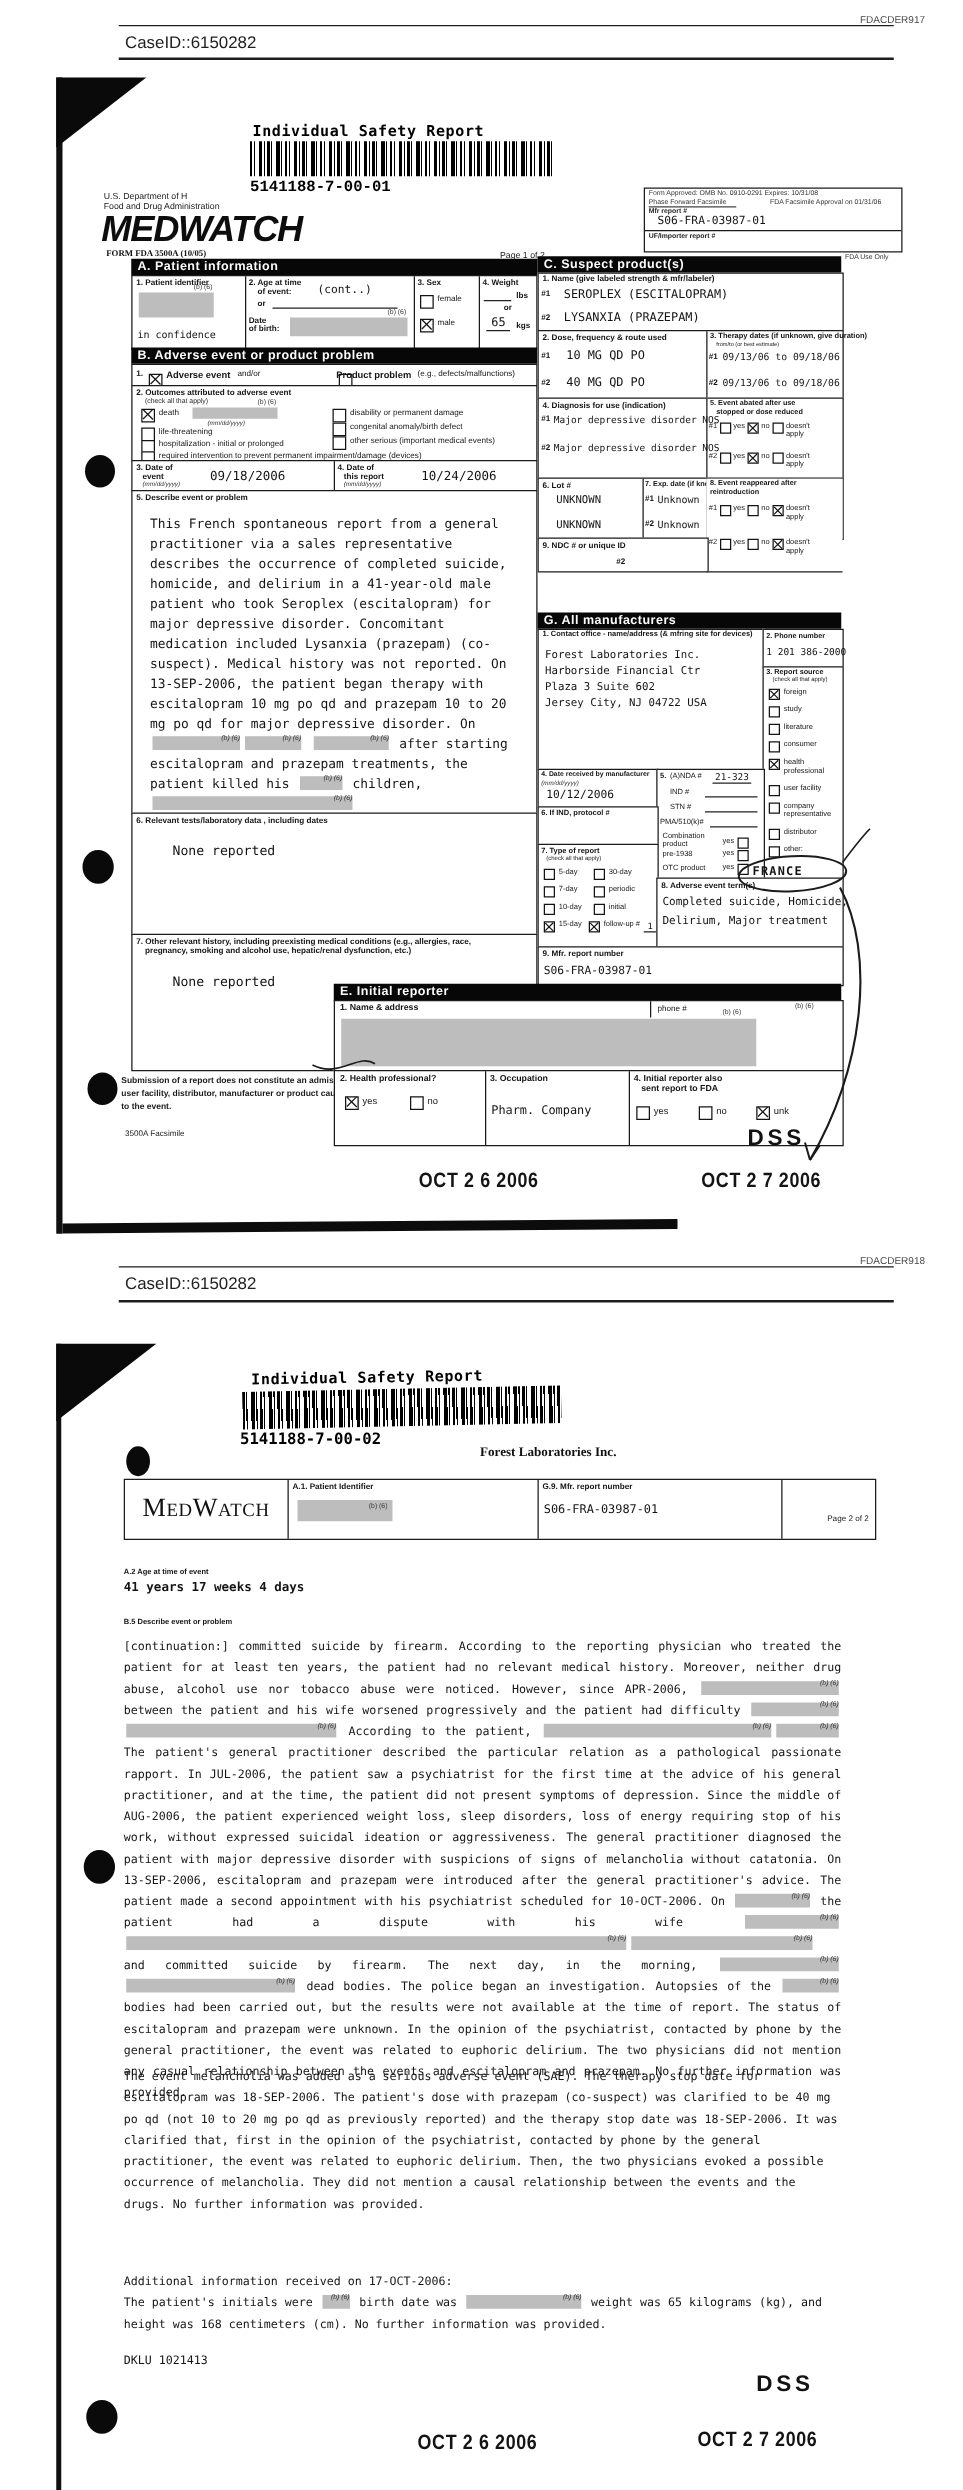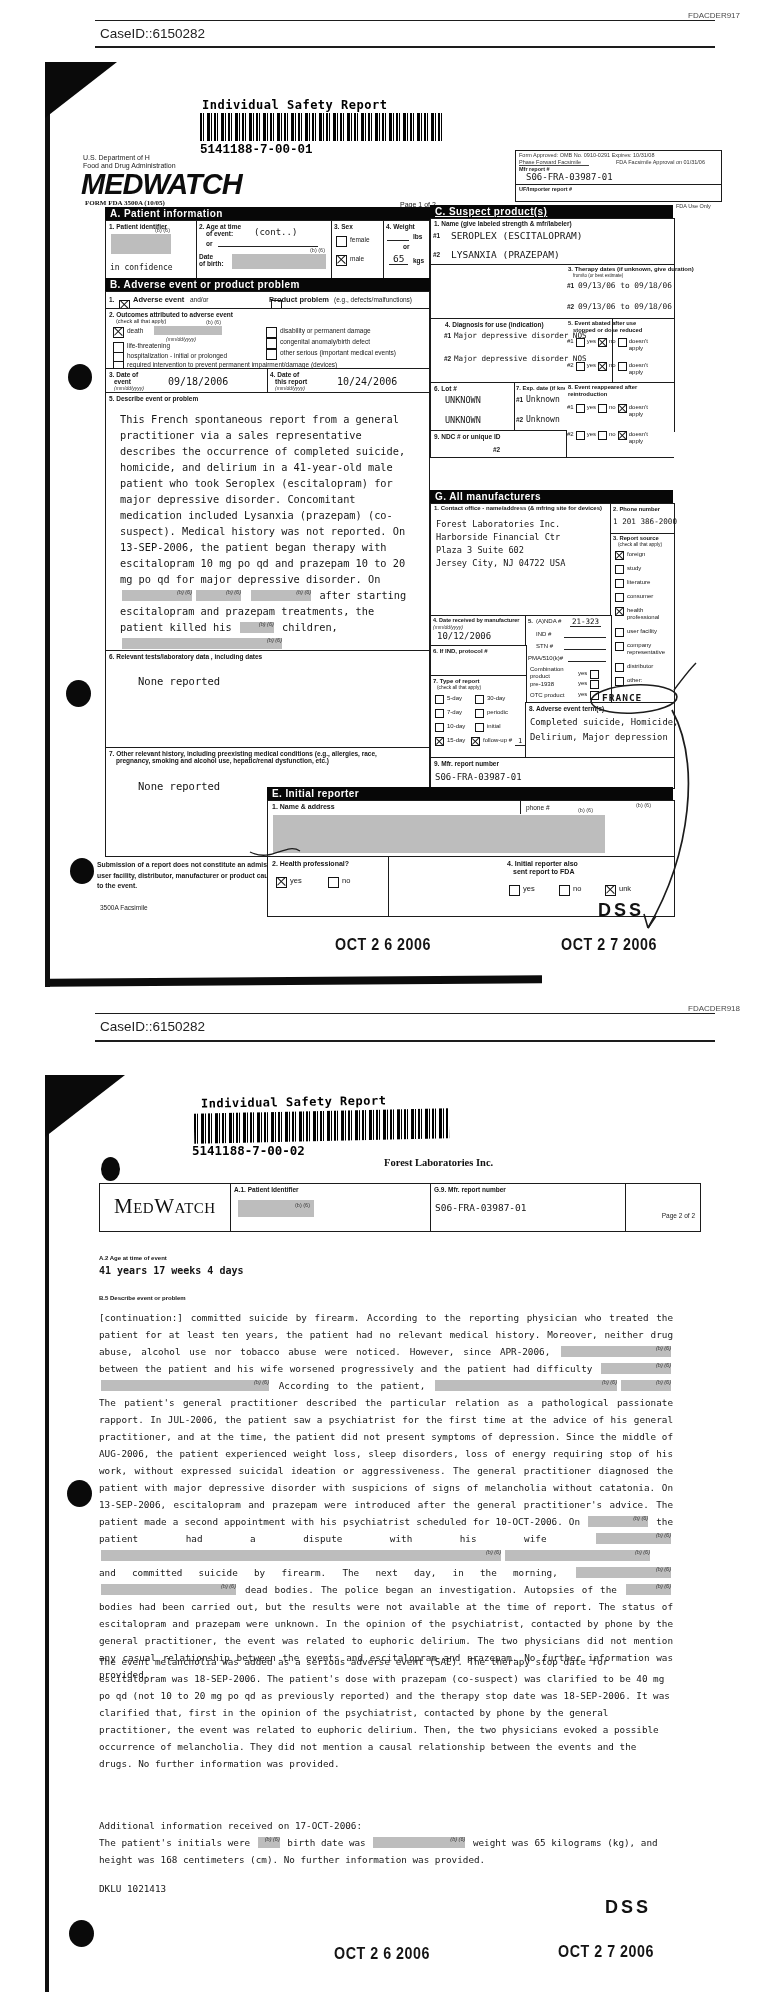--- a/index.html
+++ b/index.html
@@ -208,40 +208,47 @@
       <div class="tl" style="position:absolute;left:10px;top:9px;font-weight:bold;">pregnancy, smoking and alcohol use,  hepatic/renal dysfunction, etc.)</div>
       <div class="mono abs" style="left:32px;top:32px;font-size:10.5px;">None reported</div>
     </div>
     <div class="abs" style="left:47px;top:798px;font-size:6.8px;font-weight:bold;line-height:1.55;color:#1c1c1c;">
       <div>Submission of a report does not constitute an admission that medical personnel,</div>
       <div>user facility, distributor, manufacturer or product caused or contributed</div>
       <div>to the event.</div>
     </div>
     <div class="abs" style="left:50px;top:842px;font-size:6.5px;color:#222;">3500A Facsimile</div>
 
-    <div class="sechdr" style="left:380px;top:143px;width:238px;text-decoration:underline;">C.   Suspect product(s)</div>
+    <div class="sechdr" style="left:380px;top:143px;width:238px;">C.   Suspect product(s)</div>
     <div class="cell" style="left:380px;top:156px;width:243px;height:46px;">
       <div class="tl" style="position:absolute;left:3px;top:1px;">1. Name (give labeled strength &amp; mfr/labeler)</div>
       <div class="tl" style="position:absolute;left:2px;top:13px;">#1</div>
       <div class="mono abs" style="left:20px;top:11px;font-size:9.5px;">SEROPLEX (ESCITALOPRAM)</div>
       <div class="tl" style="position:absolute;left:2px;top:32px;">#2</div>
       <div class="mono abs" style="left:20px;top:30px;font-size:9.5px;">LYSANXIA (PRAZEPAM)</div>
     </div>
     <div class="cell" style="left:380px;top:202px;width:243px;height:54px;">
+      <div class="abs" style="left:0;top:0;width:134px;height:54px;border-right:1px solid #1b1b1b;">
+        <div class="tl" style="position:absolute;left:3px;top:2px;">2. Dose, frequency &amp; route used</div>
+        <div class="tl" style="position:absolute;left:2px;top:16px;">#1</div>
+        <div class="mono abs" style="left:22px;top:14px;font-size:9.5px;">10 MG QD PO</div>
+        <div class="tl" style="position:absolute;left:2px;top:38px;">#2</div>
+        <div class="mono abs" style="left:22px;top:36px;font-size:9.5px;">40 MG QD PO</div>
+      </div>
       <div class="abs" style="left:134px;top:0;width:109px;height:54px;">
         <div class="tl" style="position:absolute;left:3px;top:1px;font-size:6px;">3. Therapy dates  (if unknown, give duration)</div>
         <div class="tl5" style="position:absolute;left:8px;top:8px;font-weight:normal;font-size:4.5px;">from/to (or best estimate)</div>
         <div class="tl" style="position:absolute;left:2px;top:17px;">#1</div>
         <div class="mono abs" style="left:13px;top:16px;font-size:7.8px;">09/13/06 to 09/18/06</div>
         <div class="tl" style="position:absolute;left:2px;top:38px;">#2</div>
         <div class="mono abs" style="left:13px;top:37px;font-size:7.8px;">09/13/06 to 09/18/06</div>
       </div>
     </div>
     <div class="cell" style="left:380px;top:256px;width:243px;height:64px;">
-      <div class="abs" style="left:11px;top:0;width:134px;height:64px;border-right:1px solid #1b1b1b;padding-left:36px;">
+      <div class="abs" style="left:0;top:0;width:134px;height:64px;border-right:1px solid #1b1b1b;">
         <div class="tl" style="position:absolute;left:3px;top:2px;">4. Diagnosis for use  (indication)</div>
         <div class="tl" style="position:absolute;left:2px;top:13px;">#1</div>
         <div class="mono abs" style="left:12px;top:12px;font-size:7.6px;">Major depressive disorder NOS</div>
         <div class="tl" style="position:absolute;left:2px;top:36px;">#2</div>
         <div class="mono abs" style="left:12px;top:35px;font-size:7.6px;">Major depressive disorder NOS</div>
       </div>
       <div class="abs" style="left:134px;top:0;width:109px;height:64px;">
         <div class="tl" style="position:absolute;left:3px;top:1px;font-size:5.8px;">5. Event abated after use</div>
         <div class="tl" style="position:absolute;left:8px;top:8px;font-size:5.8px;">stopped or dose reduced</div>
         <span class="ckrow" style="left:2px;top:19px;font-size:6px;gap:2px;">
@@ -426,21 +433,21 @@
         </span>
       <span class="ckrow" style="left:40px;top:61px;font-size:6px;">
           <span class="cb sm checked"></span>
           <span>follow-up #</span>
           <span class="mono" style="font-size:7px;border-bottom:1px solid #222;padding:0 3px;">1</span>
         </span>
     </div>
     <div class="cell" style="left:475px;top:640px;width:148px;height:55px;">
       <div class="tl" style="position:absolute;left:3px;top:2px;">8. Adverse event term(s)</div>
       <div class="mono abs" style="left:4px;top:14px;font-size:8.8px;">Completed suicide, Homicide,</div>
-      <div class="mono abs" style="left:4px;top:29px;font-size:8.8px;">Delirium, Major depression</div>
+      <div class="mono abs" style="left:4px;top:29px;font-size:8.8px;">Delirium, Major treatment</div>
     </div>
     <div class="cell" style="left:380px;top:695px;width:243px;height:30px;">
       <div class="tl" style="position:absolute;left:3px;top:2px;">9. Mfr. report number</div>
       <div class="mono abs" style="left:4px;top:14px;font-size:9px;">S06-FRA-03987-01</div>
     </div>
 
     <div class="mono abs" style="left:552px;top:630px;font-size:9.5px;font-weight:bold;letter-spacing:1px;">FRANCE</div>
 
     <div class="sechdr" style="left:217px;top:725px;width:401px;">E.   Initial reporter</div>
     <div class="cell" style="left:217px;top:738px;width:406px;height:56px;">
@@ -456,20 +463,24 @@
         <div class="tl" style="position:absolute;left:4px;top:3px;font-size:7px;">2. Health professional?</div>
         <span class="ckrow" style="left:8px;top:20px;font-size:7.5px;">
             <span class="cb checked"></span>
             <span>yes</span>
           </span>
         <span class="ckrow" style="left:60px;top:20px;font-size:7.5px;">
             <span class="cb"></span>
             <span>no</span>
           </span>
       </div>
+      <div class="abs" style="left:120px;top:0;width:115px;height:59px;border-right:1px solid #1b1b1b;">
+        <div class="tl" style="position:absolute;left:4px;top:3px;font-size:7px;">3. Occupation</div>
+        <div class="mono abs" style="left:5px;top:26px;font-size:9.5px;">Pharm. Company</div>
+      </div>
       <div class="abs" style="left:235px;top:0;width:171px;height:59px;">
         <div class="tl" style="position:absolute;left:4px;top:3px;font-size:7px;">4. Initial reporter also</div>
         <div class="tl" style="position:absolute;left:10px;top:11px;font-size:7px;">sent report to FDA</div>
         <span class="ckrow" style="left:6px;top:28px;font-size:7.5px;">
             <span class="cb"></span>
             <span>yes</span>
           </span>
         <span class="ckrow" style="left:56px;top:28px;font-size:7.5px;">
             <span class="cb"></span>
             <span>no</span>

